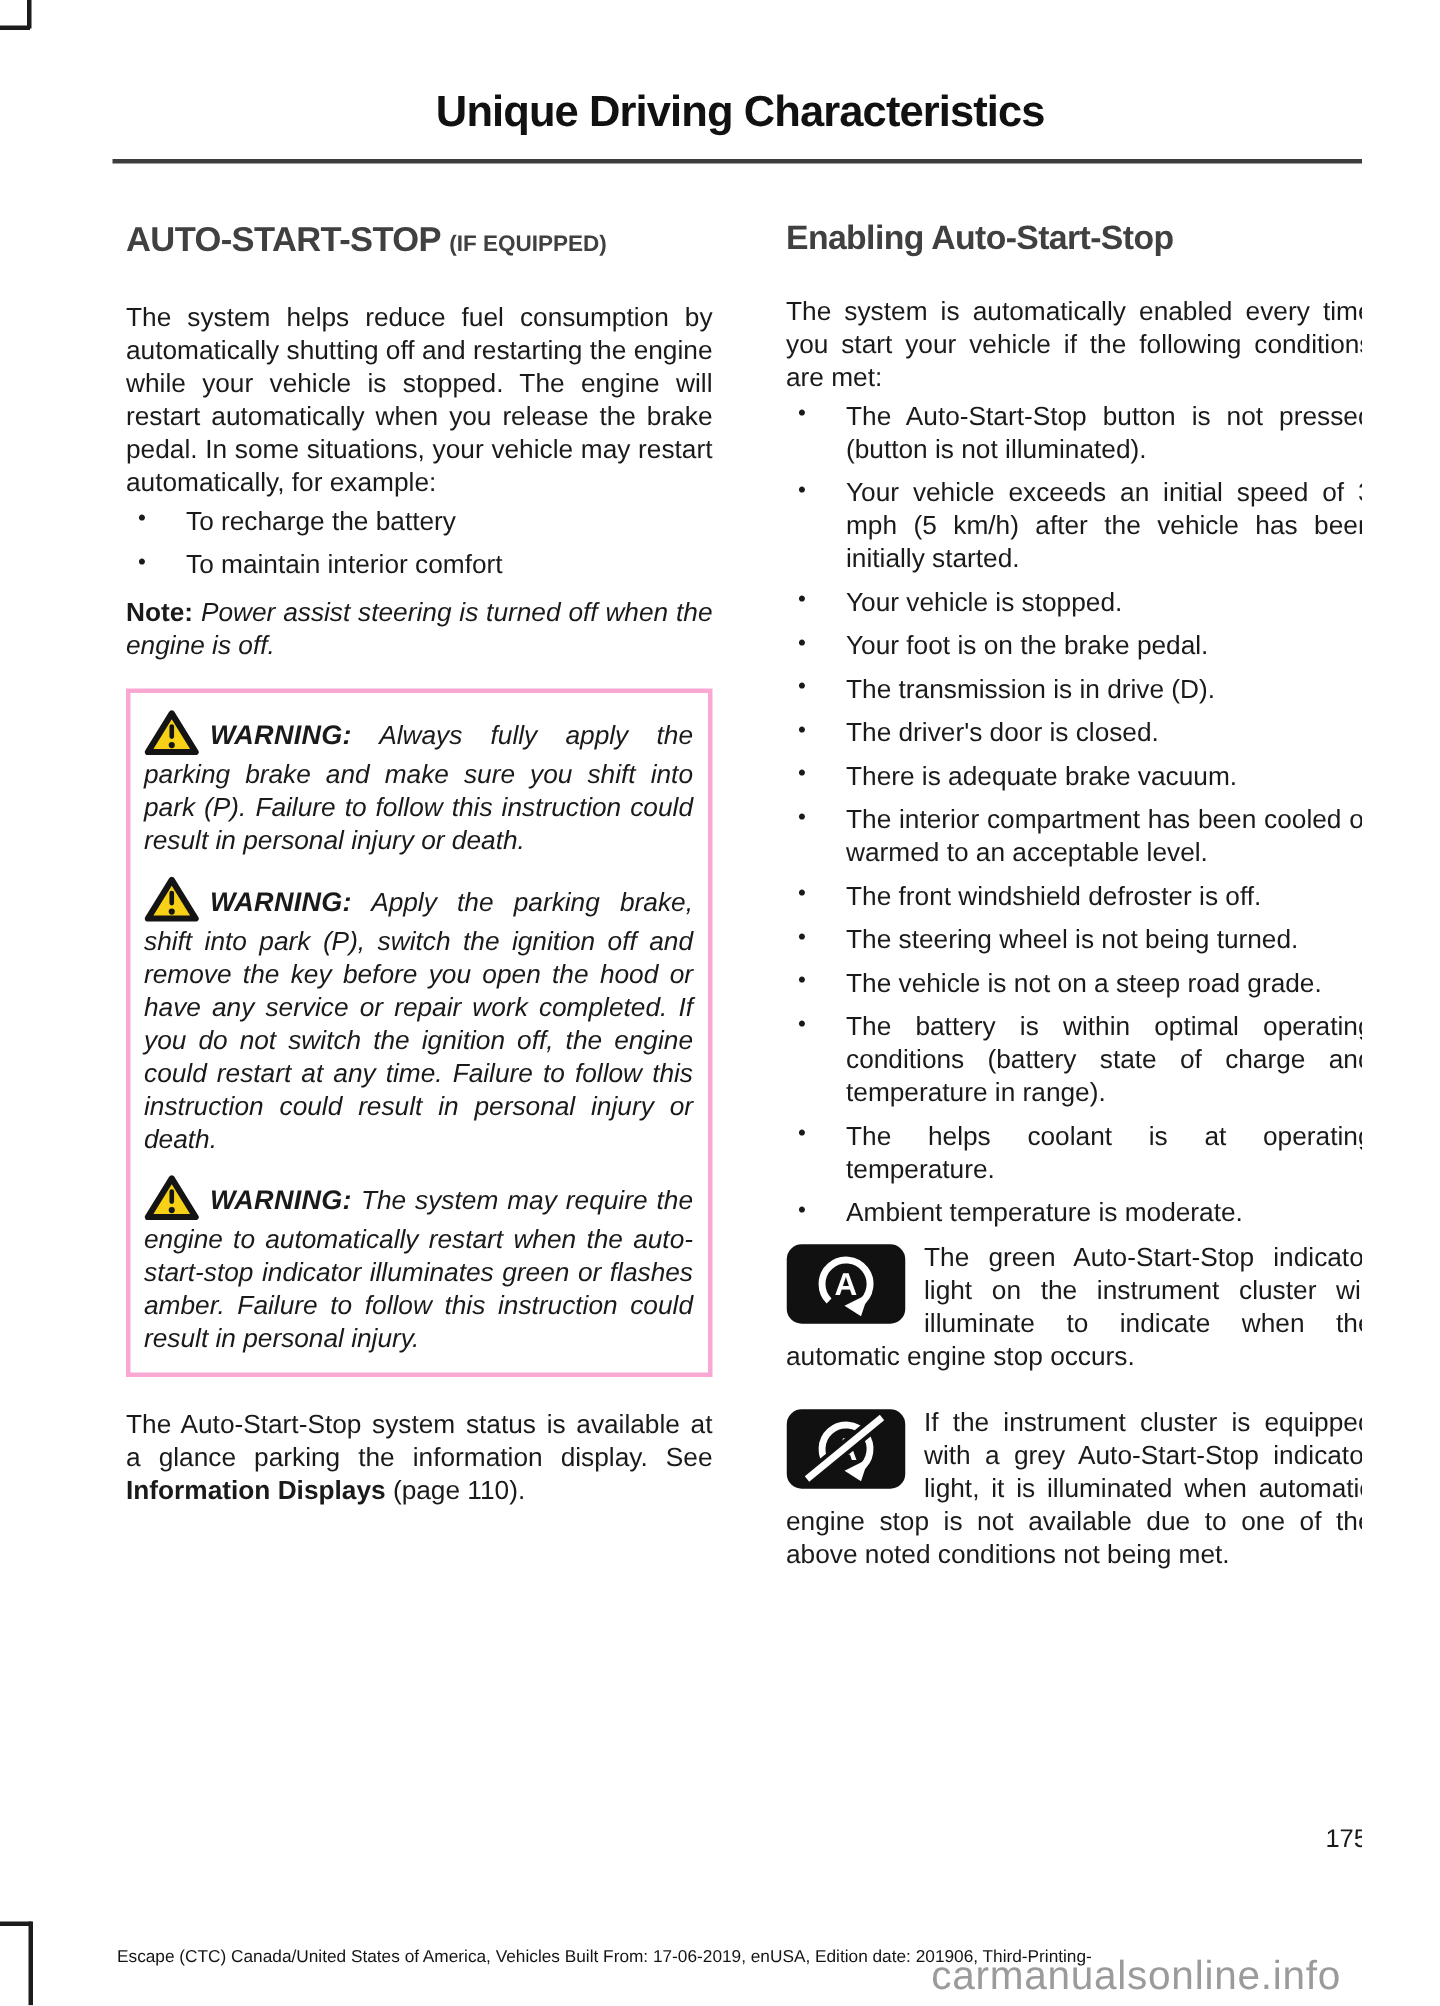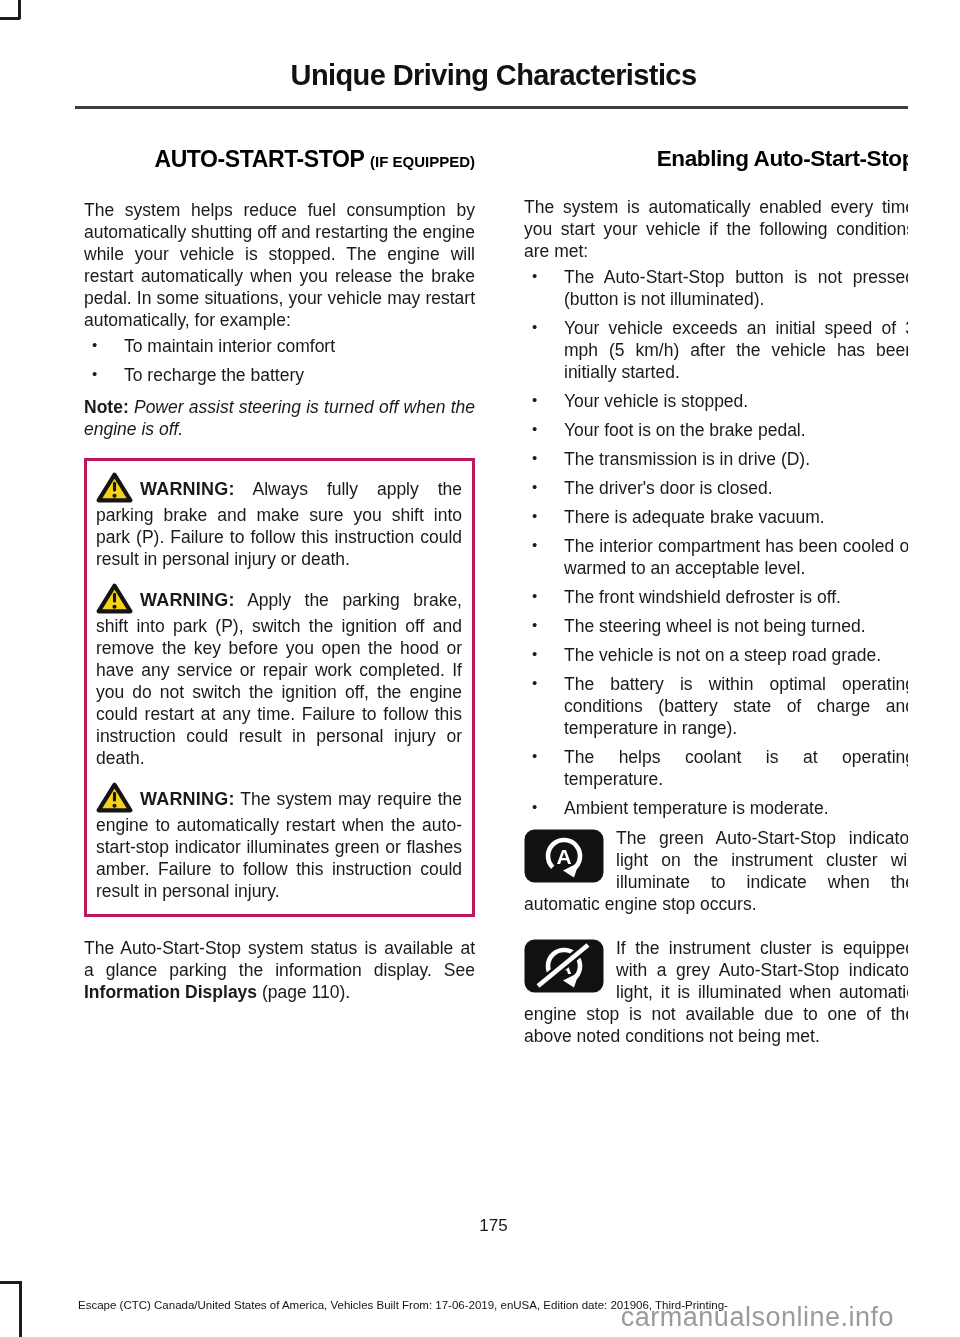--- a/index.html
+++ b/index.html
@@ -12,47 +12,47 @@
   
   .header-title{position:absolute;top:59px;left:75px;width:837px;text-align:center;
                 font-size:29px;font-weight:bold;letter-spacing:-0.6px;color:#111;}
   .header-rule{position:absolute;top:106px;left:75px;width:837px;height:3px;background:#3d3d3d;}
 
   
   .col{position:absolute;top:146px;width:391px;font-size:17.5px;line-height:22px;}
   .col-left{left:84px;}
   .col-right{left:524px;}
 
-  h2{margin:0 0 24px 0;font-size:23px;line-height:26px;font-weight:bold;color:#000000;letter-spacing:-0.4px;text-align:right;}
+  h2{margin:0 0 24px 0;font-size:23px;line-height:26px;font-weight:bold;color:#404040;letter-spacing:-0.4px;}
   h2 .suffix{font-size:15px;letter-spacing:0;}
   .col-right h2{font-size:22.5px;}
 
   p{margin:0 0 2px 0;text-align:justify;}
   ul{list-style:none;margin:4px 0 4px 0;padding:0;}
   li{position:relative;padding-left:40px;margin:0 0 7px 0;text-align:justify;}
   li::before{content:"\2022";position:absolute;left:8px;top:-1px;font-size:15px;}
 
   .note{margin:10px 0 18px 0;}
   .note b{font-style:normal;}
   .note i{}
 
-  .warnbox{border:3px solid #be185d;padding:10px 10px 10px 9px;margin:2px 0 20px 0;}
+  .warnbox{border:3px solid #f9a8d4;padding:10px 10px 10px 9px;margin:2px 0 20px 0;font-style:italic;}
   .warn{margin:0 0 12px 0;text-align:justify;}
   .warn:last-child{margin-bottom:2px;}
   .warn b{font-size:18px;letter-spacing:0.2px;}
   .tri{display:inline-block;width:37px;height:33px;vertical-align:-9px;margin-right:7px;}
 
   .status{margin:0;}
 
   .iconpara{margin:8px 0 22px 0;text-align:justify;}
   .iconpara:last-child{margin-bottom:0;}
   .cluster-icon{float:left;width:80px;height:54px;margin:2px 12px 3px 0;}
 
   
-  .pagenum{position:absolute;top:1216px;left:75px;width:837px;text-align:center;
+  .pagenum{position:absolute;top:1216px;left:75px;width:837px;text-align:right;
            font-size:17px;color:#1a1a1a;}
   .edition{position:absolute;left:78px;top:1299px;font-size:11.5px;color:#141414;white-space:nowrap;text-align:right;}
   .watermark{position:absolute;right:14px;top:1302px;font-size:27px;color:#9b9b9b;letter-spacing:0.5px;}
 </style>
 </head>
 <body>
 
 <div class="page">
 
   <div class="mark" style="left:0;top:17px;width:20px;height:2.5px;"></div>
@@ -65,22 +65,22 @@
 
   <div class="header-title">Unique Driving Characteristics</div>
   <div class="header-rule"></div>
 
   <div class="col col-left">
     <h2><span>AUTO-START-STOP</span> <span class="suffix">(IF EQUIPPED)</span></h2>
 
     <p class="intro">The system helps reduce fuel consumption by automatically shutting off and restarting the engine while your vehicle is stopped. The engine will restart automatically when you release the brake pedal. In some situations, your vehicle may restart automatically, for example:</p>
 
     <ul>
+      <li>To recharge the battery</li>
       <li>To maintain interior comfort</li>
-      <li>To recharge the battery</li>
     </ul>
 
     <p class="note"><b>Note:</b> <i>Power assist steering is turned off when the engine is off.</i></p>
 
     <div class="warnbox">
       <p class="warn">
         <svg class="tri" viewBox="0 0 36 32">
           <polygon points="18,3.5 33.5,28.5 2.5,28.5" fill="#f7d117" stroke="#141414" stroke-width="4" stroke-linejoin="round"></polygon>
           <rect x="16.5" y="10.5" width="3" height="9.5" rx="1.5" fill="#141414"></rect>
           <circle cx="18" cy="24" r="2" fill="#141414"></circle>

